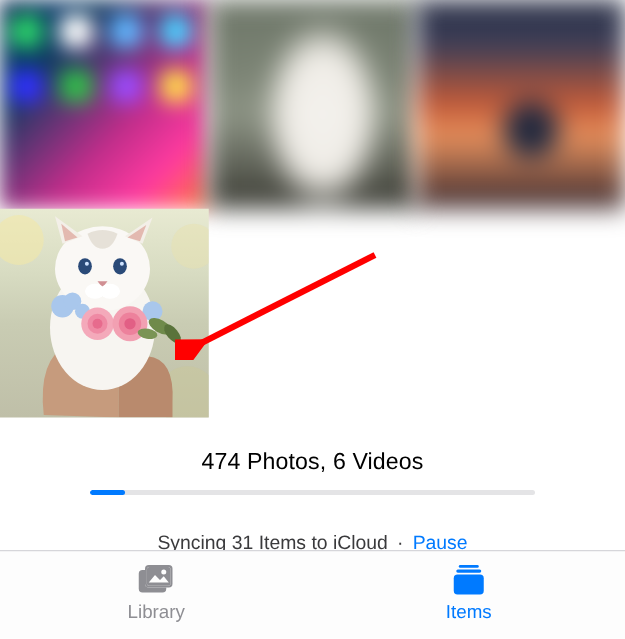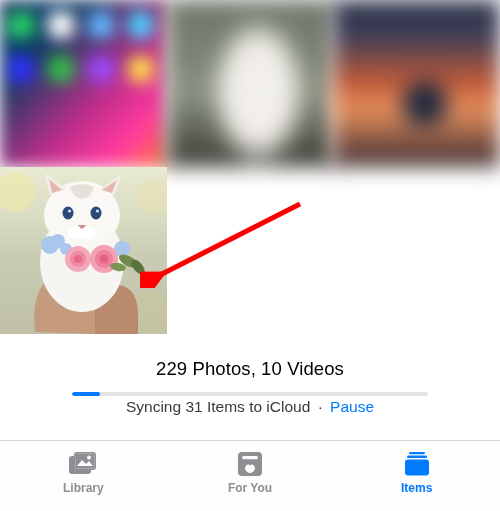--- a/index.html
+++ b/index.html
@@ -113,21 +113,21 @@
     overflow:hidden;
   }
   .progress-fill {
     height:100%;
     background:#007aff;
     width:8%;
     border-radius:2px;
   }
   .sync {
     position:absolute;
-    top:398px;
+    top:426px;
     left:0;
     width:500px;
     text-align:center;
     font-size:15.5px;
     color:#3a3a3c;
   }
   .sync .sep { color:#3a3a3c; margin:0 3px; }
   .sync .pause {
     color:#007aff;
     cursor:pointer;
@@ -151,24 +151,24 @@
     align-items:center;
     justify-content:flex-start;
     padding-top:8px;
     cursor:pointer;
   }
   .tab .ticon {
     width:30px;height:30px;
     display:flex;align-items:center;justify-content:center;
   }
   .tab .tlabel {
-    font-size:12px;
+    font-size:15px;
     margin-top:2px;
     color:#8e8e93;
-    font-weight:700;
+    font-weight:400;
   }
   .tab.active .tlabel { color:#007aff; }
   .tab svg { display:block; }
 </style>
 </head>
 <body>
 
 <div class="grid">
   <div class="row">
     <div class="thumb t1">
@@ -250,21 +250,21 @@
 <svg class="arrow" viewBox="0 0 170 90">
   <defs>
     <marker id="ah" markerWidth="12" markerHeight="12" refX="2" refY="5" orient="auto">
       <path d="M10 0 L0 5 L10 10 L7 5 Z" fill="#ff0000"></path>
     </marker>
   </defs>
   <line x1="160" y1="6" x2="18" y2="78" stroke="#ff0000" stroke-width="5" marker-end="url(#ah)"></line>
 </svg>
 
 <div class="summary">
-  <span class="count">229 Photos, 10 Videos</span>
+  <span class="count">474 Photos, 6 Videos</span>
 </div>
 
 <div class="progress-track">
   <div class="progress-fill" style="width: 8%;"></div>
 </div>
 
 <div class="sync">
   <span>Syncing 31 Items to iCloud</span>
   <span class="sep">·</span>
   <span class="pause">Pause</span>
@@ -280,30 +280,20 @@
         <rect x="6" y="1" width="22" height="18" rx="3" fill="#8e8e93"></rect>
         <rect x="7.5" y="2.5" width="19" height="15" rx="2" fill="#fdfdfd"></rect>
         <rect x="7.5" y="2.5" width="19" height="15" rx="2" fill="#8e8e93"></rect>
         <path d="M9 15 L14 9 L18 13 L21 10 L25 15 Z" fill="#fdfdfd"></path>
         <circle cx="21" cy="6.5" r="2" fill="#fdfdfd"></circle>
       </svg>
     </div>
     <span class="tlabel">Library</span>
   </div>
 
-  <div class="tab">
-    <div class="ticon">
-      <svg width="26" height="26" viewBox="0 0 26 26">
-        <rect x="1" y="1" width="24" height="24" rx="4" fill="#8e8e93"></rect>
-        <rect x="5" y="5" width="16" height="3.2" rx="1.6" fill="#fdfdfd"></rect>
-        <path d="M8 17.5 C8 14 12 12 13 15 C14 12 18 14 18 17.5 C18 20 14.5 22 13 22 C11.5 22 8 20 8 17.5 Z" fill="#fdfdfd"></path>
-      </svg>
-    </div>
-    <span class="tlabel">For You</span>
-  </div>
 
   <div class="tab active">
     <div class="ticon">
       <svg width="28" height="26" viewBox="0 0 28 26">
         <rect x="6" y="1" width="16" height="2.2" rx="1.1" fill="#007aff"></rect>
         <rect x="4" y="4.5" width="20" height="2.6" rx="1.3" fill="#007aff"></rect>
         <rect x="2" y="8.5" width="24" height="16" rx="3" fill="#007aff"></rect>
       </svg>
     </div>
     <span class="tlabel">Items</span>

